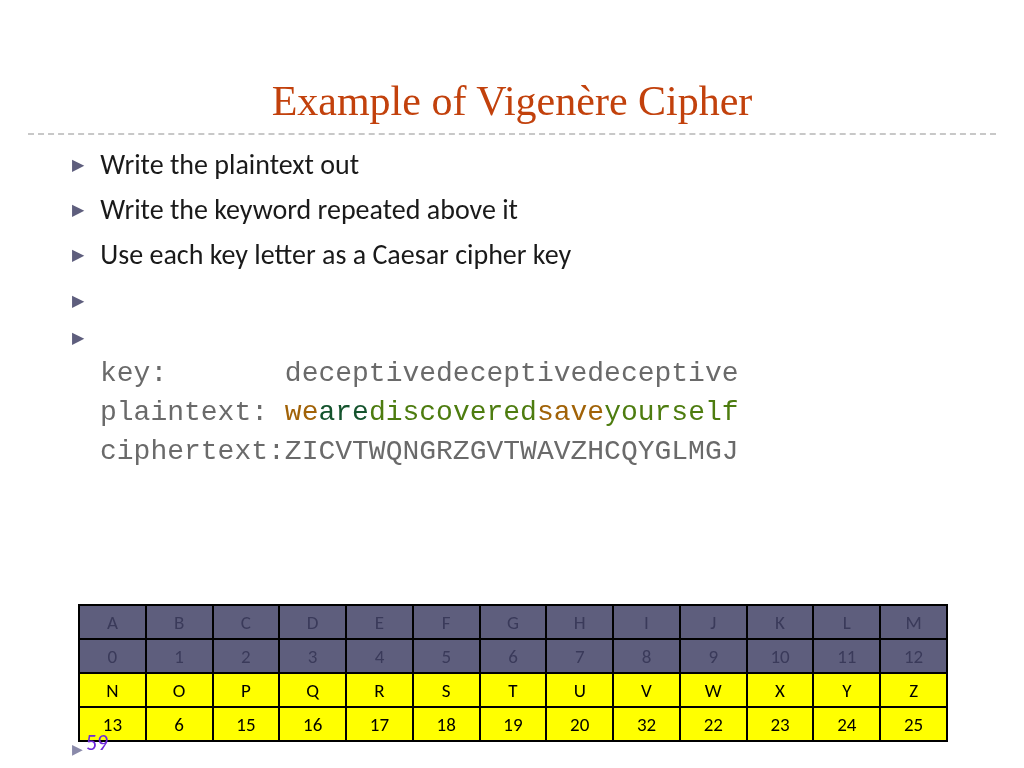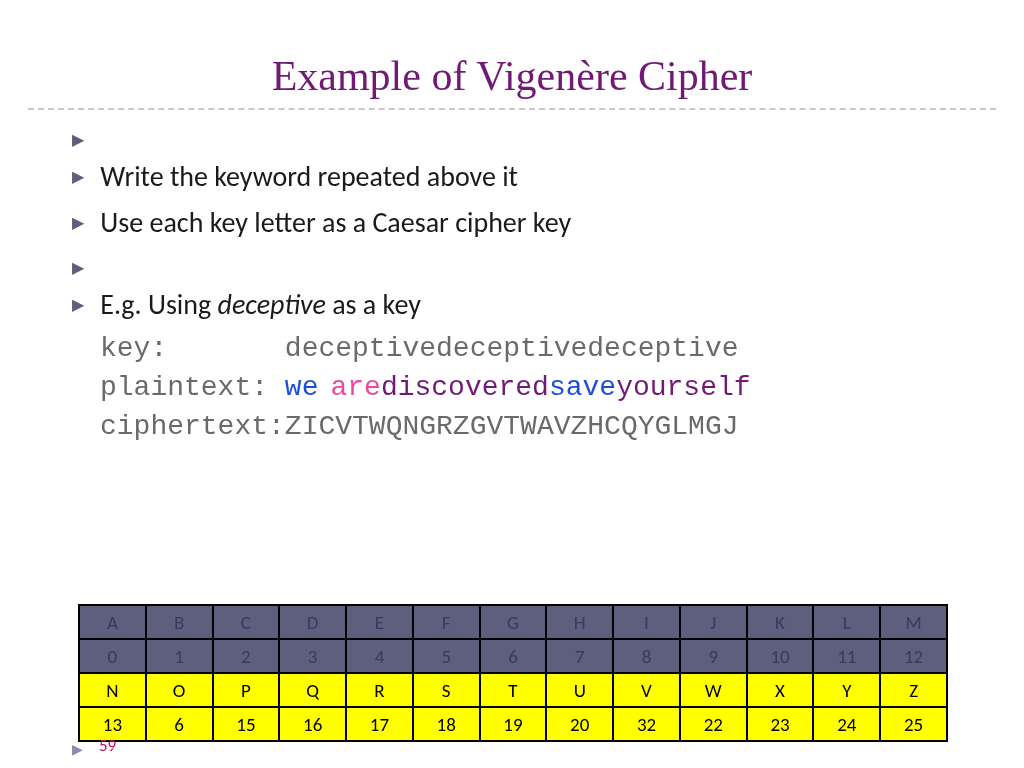--- a/index.html
+++ b/index.html
@@ -13,25 +13,25 @@
     overflow: hidden;
   }
   .slide {
     width: 1024px;
     height: 768px;
     position: relative;
     box-sizing: border-box;
   }
   .title {
     font-family: Georgia, "Times New Roman", serif;
-    color: #701a75;
+    color: #c2410c;
     font-size: 42px;
     font-weight: 400;
     text-align: center;
-    padding-top: 52px;
+    padding-top: 77px;
     padding-bottom: 8px;
   }
   .title-divider {
     border: none;
     border-top: 2px dashed #c8c8c8;
     margin: 0 28px 10px 28px;
   }
   .bullets {
     padding: 0 40px 0 72px;
   }
@@ -52,23 +52,23 @@
   .italic { font-style: italic; }
   .mono-block {
     font-family: "Courier New", Courier, monospace;
     font-size: 28px;
     color: #6a6a6a;
     padding-left: 100px;
     line-height: 1.38;
     margin-top: 2px;
     white-space: pre;
   }
-  .seg-red  { color: #1d4ed8; }
-  .seg-teal { color: #ec4899; margin-left: 12px; }
-  .seg-gray { color: #701a75; margin-top: 8px; }
+  .seg-red  { color: #a16207; }
+  .seg-teal { color: #14532d; }
+  .seg-gray { color: #4d7c0f; margin-top: 8px; }
   .letter-table {
     position: absolute;
     left: 78px;
     bottom: 26px;
     border-collapse: collapse;
     width: 870px;
     table-layout: fixed;
   }
   .letter-table td {
     border: 2.5px solid #000;
@@ -82,59 +82,59 @@
     background: #5e5e7d;
     color: #3a3a5a;
     font-weight: 500;
   }
   .letter-table tr.row-yellow td {
     background: #ffff00;
     color: #000;
   }
   .page-num {
     position: absolute;
-    left: 99px;
+    left: 86px;
     bottom: 12px;
-    font-size: 17px;
-    color: #be185d;
+    font-size: 22px;
+    color: #6d28d9;
   }
   .corner-arrow {
     position: absolute;
     left: 72px;
     bottom: 10px;
     font-size: 14px;
     color: #8a8aaa;
   }
 </style>
 </head>
 <body>
 
 <div class="slide">
 
   <div class="title">Example of Vigenère Cipher</div>
   <hr class="title-divider">
 
   <div class="bullets">
     <div class="bullet">
       <span class="bullet-marker">▶</span>
+      <span>Write the plaintext out</span>
     </div>
     <div class="bullet">
       <span class="bullet-marker">▶</span>
       <span>Write the keyword repeated above it</span>
     </div>
     <div class="bullet">
       <span class="bullet-marker">▶</span>
       <span>Use each key letter as a Caesar cipher key</span>
     </div>
     <div class="bullet">
       <span class="bullet-marker">▶</span>
     </div>
     <div class="bullet">
       <span class="bullet-marker">▶</span>
-      <span><span>E.g. Using </span><span class="italic">deceptive</span><span> as a key</span></span>
     </div>
   </div>
 
   <div class="mono-block"><span>key:       </span><span>deceptivedeceptivedeceptive</span>
 <span>plaintext: </span><span class="seg-red">we</span><span class="seg-teal">are</span><span class="seg-gray">discovered</span><span class="seg-red">save</span><span class="seg-gray">yourself</span>
 <span>ciphertext:</span><span>ZICVTWQNGRZGVTWAVZHCQYGLMGJ</span></div>
 
   <table class="letter-table">
     <tbody>
         <tr class="row-dark">

